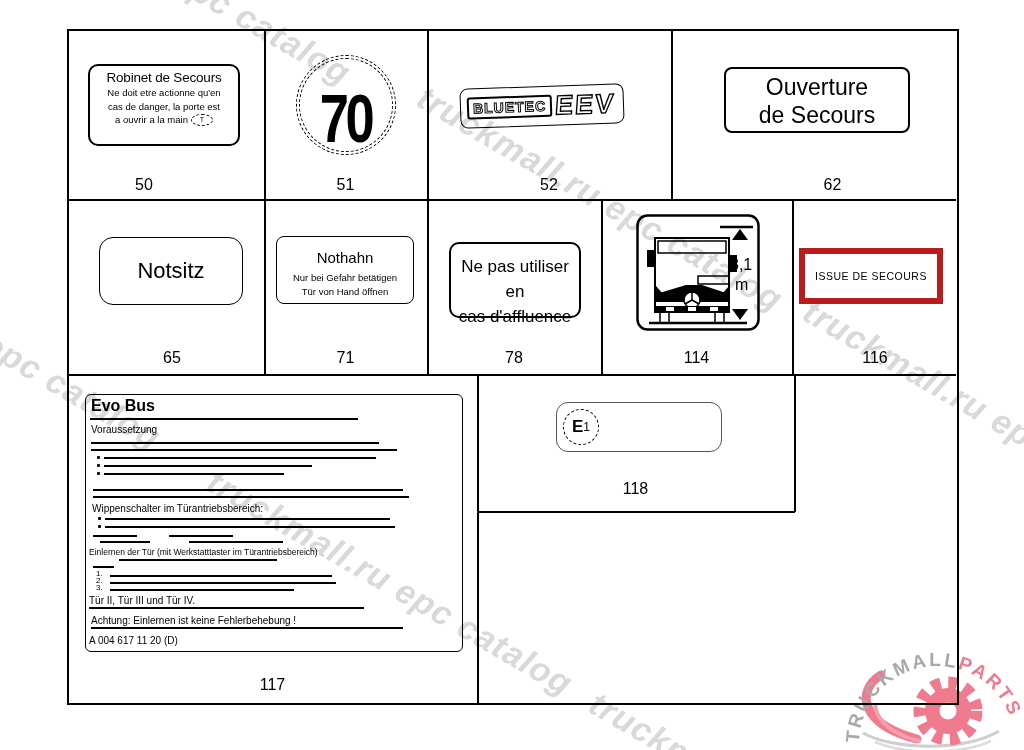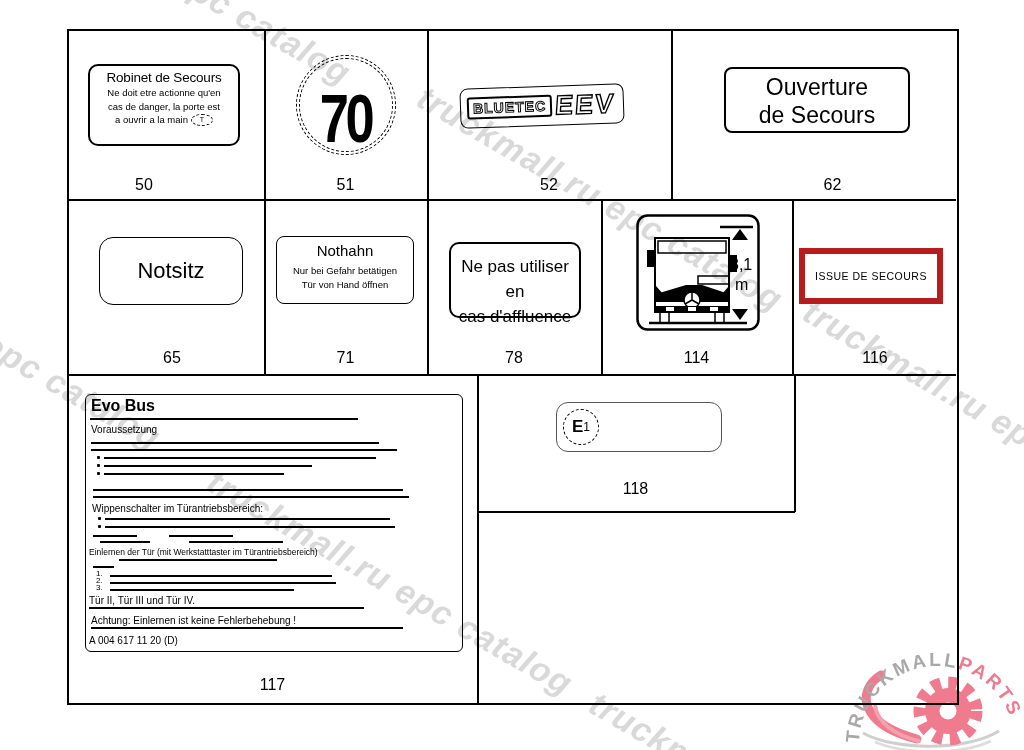--- a/index.html
+++ b/index.html
@@ -53,21 +53,21 @@
   
   #box62{left:724px;top:67px;width:186px;height:66px;border:2px solid #000;border-radius:8px;
          text-align:center;font-size:23px;line-height:28px;box-sizing:border-box;padding-top:4px;}
 
   
   #box65{left:99px;top:237px;width:142px;height:66px;border:1.5px solid #000;border-radius:14px;
          display:flex;align-items:center;justify-content:center;font-size:22px;}
 
   
   #box71{left:276px;top:236px;width:138px;height:68px;border:1.5px solid #000;border-radius:8px;
-         text-align:center;box-sizing:border-box;padding-top:5px;}
+         text-align:center;box-sizing:border-box;padding-top:12px;}
   #box71 .t{font-size:15px;}
   #box71 .s{font-size:9.5px;line-height:14px;margin-top:5px;}
 
   
   #box78{left:449px;top:242px;width:132px;height:76px;border:2.5px solid #000;border-radius:10px;
          text-align:center;font-size:17px;line-height:25px;box-sizing:border-box;padding-top:10px;}
 
   
   #bus114{left:636px;top:214px;}
 

